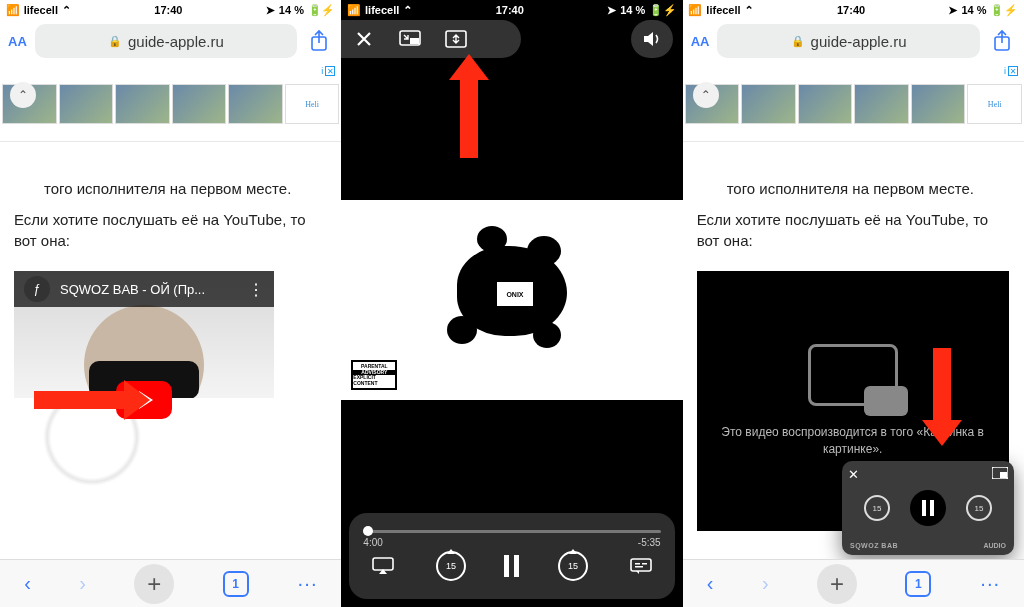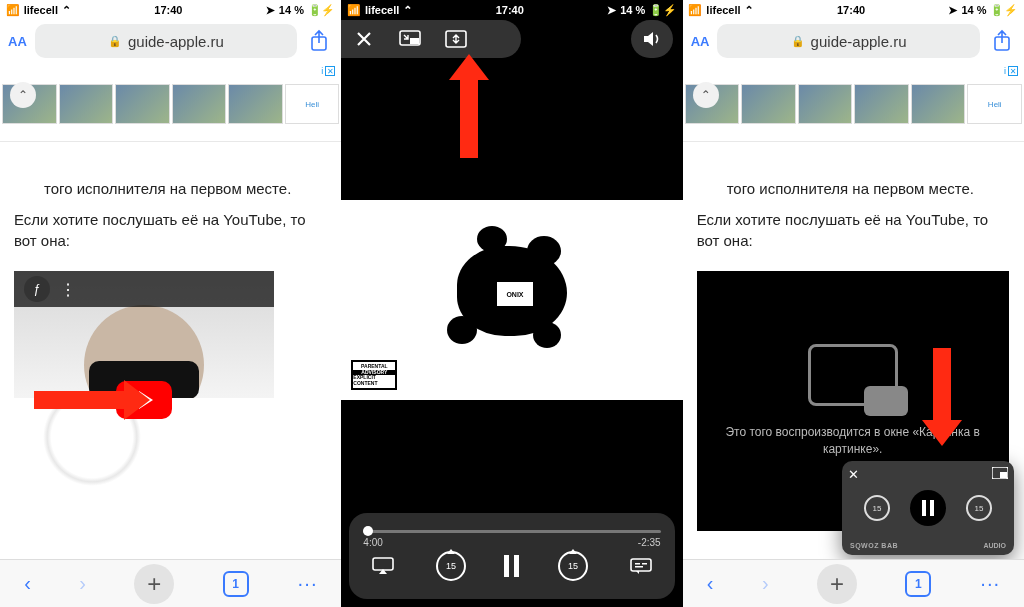--- a/index.html
+++ b/index.html
@@ -18,21 +18,21 @@
   
   .urlbar { display:flex; align-items:center; gap:8px; padding:4px 8px 6px; }
   .urlfield { flex:1; background:#eceded; border-radius:10px; height:34px; display:flex; align-items:center; justify-content:center; gap:6px; color:#3b3b3b; font-size:15px; }
   .urlfield .lock { font-size:11px; }
   .share-btn { width:28px; height:28px; display:flex; align-items:center; justify-content:center; color:#3a7afe; }
 
   
   .adstrip { position:relative; background:#fff; border-bottom:1px solid #e8e8e8; height:78px; }
   .adlabel { position:absolute; top:2px; right:6px; font-size:9px; color:#1a9aef; display:flex; gap:2px; align-items:center; }
   .adlabel .x { border:1px solid #1a9aef; width:10px; height:10px; display:flex; align-items:center; justify-content:center; font-size:8px; }
-  .thumbs { display:flex; gap:2px; padding:20px 2px 2px; }
+  .thumbs { display:flex; gap:2px; padding:20px 2px 2px;font-family:Liberation Serif, serif; }
   .thumbs .th { flex:1; height:40px; background:linear-gradient(135deg,#6b8aa8,#9db58a); border:1px solid #ddd; }
   .thumbs .th:last-child { background:#fff; display:flex; align-items:center; justify-content:center; color:#3a90d8; font-size:8px;}
   .close-chip { position:absolute; top:82px; left:10px; width:26px; height:26px; border-radius:13px; background:#f1f1f1; display:flex; align-items:center; justify-content:center; color:#555; font-size:12px; }
 
   
   .article { padding:10px 14px 10px 14px; font-size:15px; color:#222; line-height:1.4; }
   .article p { margin-bottom:10px; }
 
   
   .ytwrap { padding:0 14px; }
@@ -166,20 +166,21 @@
       <p>Если хотите послушать её на YouTube, то вот она:</p>
     </div>
 
     <div class="ytwrap">
       <div class="yt">
         <div class="person"></div>
         <div class="glasses"></div>
         <div class="jacket"></div>
         <div class="topbar">
           <div class="logo">ƒ</div>
+          <div class="title">SQWOZ BAB - ОЙ (Пр...</div>
           <div class="more">⋮</div>
         </div>
         <div class="play"></div>
         <div class="arrow-right">
           <div class="shaft"></div>
             <div class="head"></div>
         </div>
       </div>
     </div>
 
@@ -253,21 +254,21 @@
         <span class="bar">ADVISORY</span>
         <span>EXPLICIT CONTENT</span>
       </div>
     </div>
 
     <div class="controls-bot">
       <div class="scrub">
         <div class="track"></div>
           <div class="thumb"></div>
         <div class="t-left">4:00</div>
-        <div class="t-right">-2:35</div>
+        <div class="t-right">-5:35</div>
       </div>
       <div class="big-row">
         <div class="ico">
           <svg width="22" height="18" viewBox="0 0 22 18">
               <rect x="1" y="1" width="20" height="12" rx="2" fill="none" stroke="#fff" stroke-width="1.6"></rect>
               <path d="M7 17 L11 12 L15 17 Z" fill="#fff"></path>
             </svg>
         </div>
         <div class="skip">
             <span>15</span>
@@ -340,21 +341,21 @@
     <div class="article" style="margin-top:26px;">
       <p style="text-indent:30px;">того исполнителя на первом месте.</p>
       <p>Если хотите послушать её на YouTube, то вот она:</p>
     </div>
 
     <div class="pipbox">
       <div class="pip-ico">
         <div class="big"></div>
           <div class="small"></div>
       </div>
-      <div class="pip-text">Это того воспроизводится в окне «Картинка в картинке».</div>
+      <div class="pip-text">Это видео воспроизводится в того «Картинка в картинке».</div>
     </div>
 
     <div class="arrow-down">
       <div class="shaft"></div>
         <div class="head"></div>
     </div>
 
     <div class="pipwin">
       <span class="close">✕</span>
       <span class="expand">

